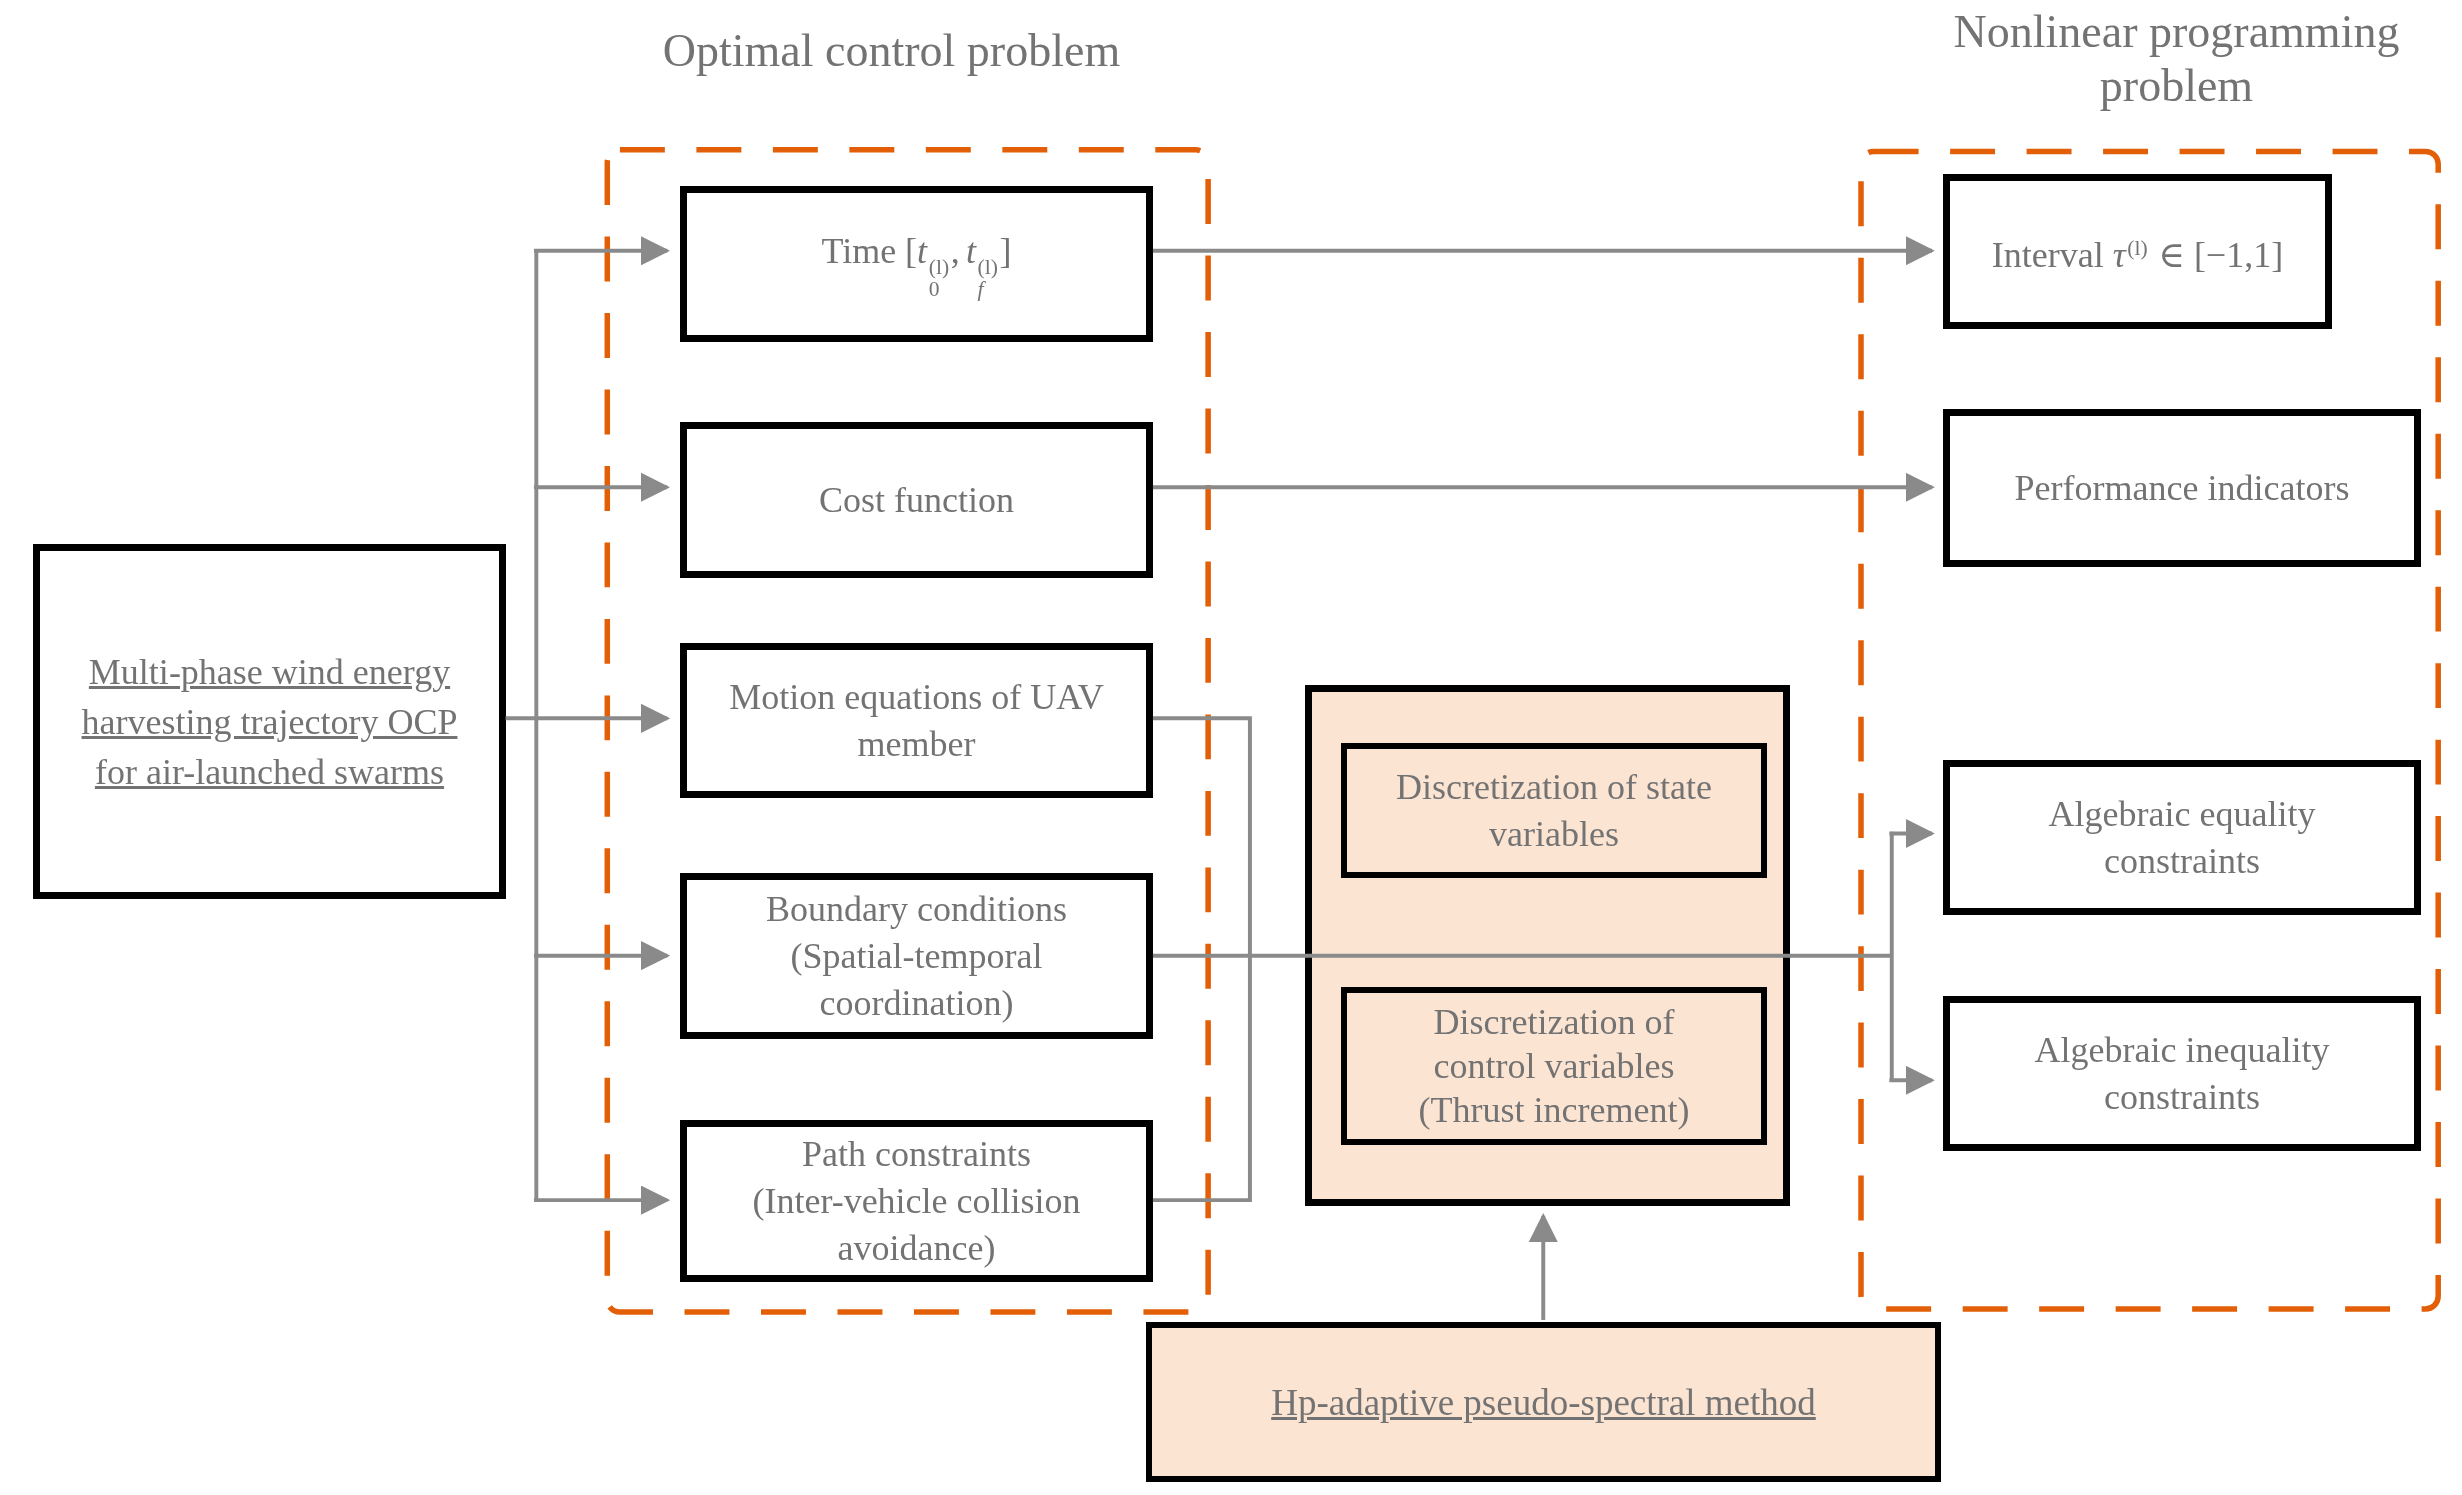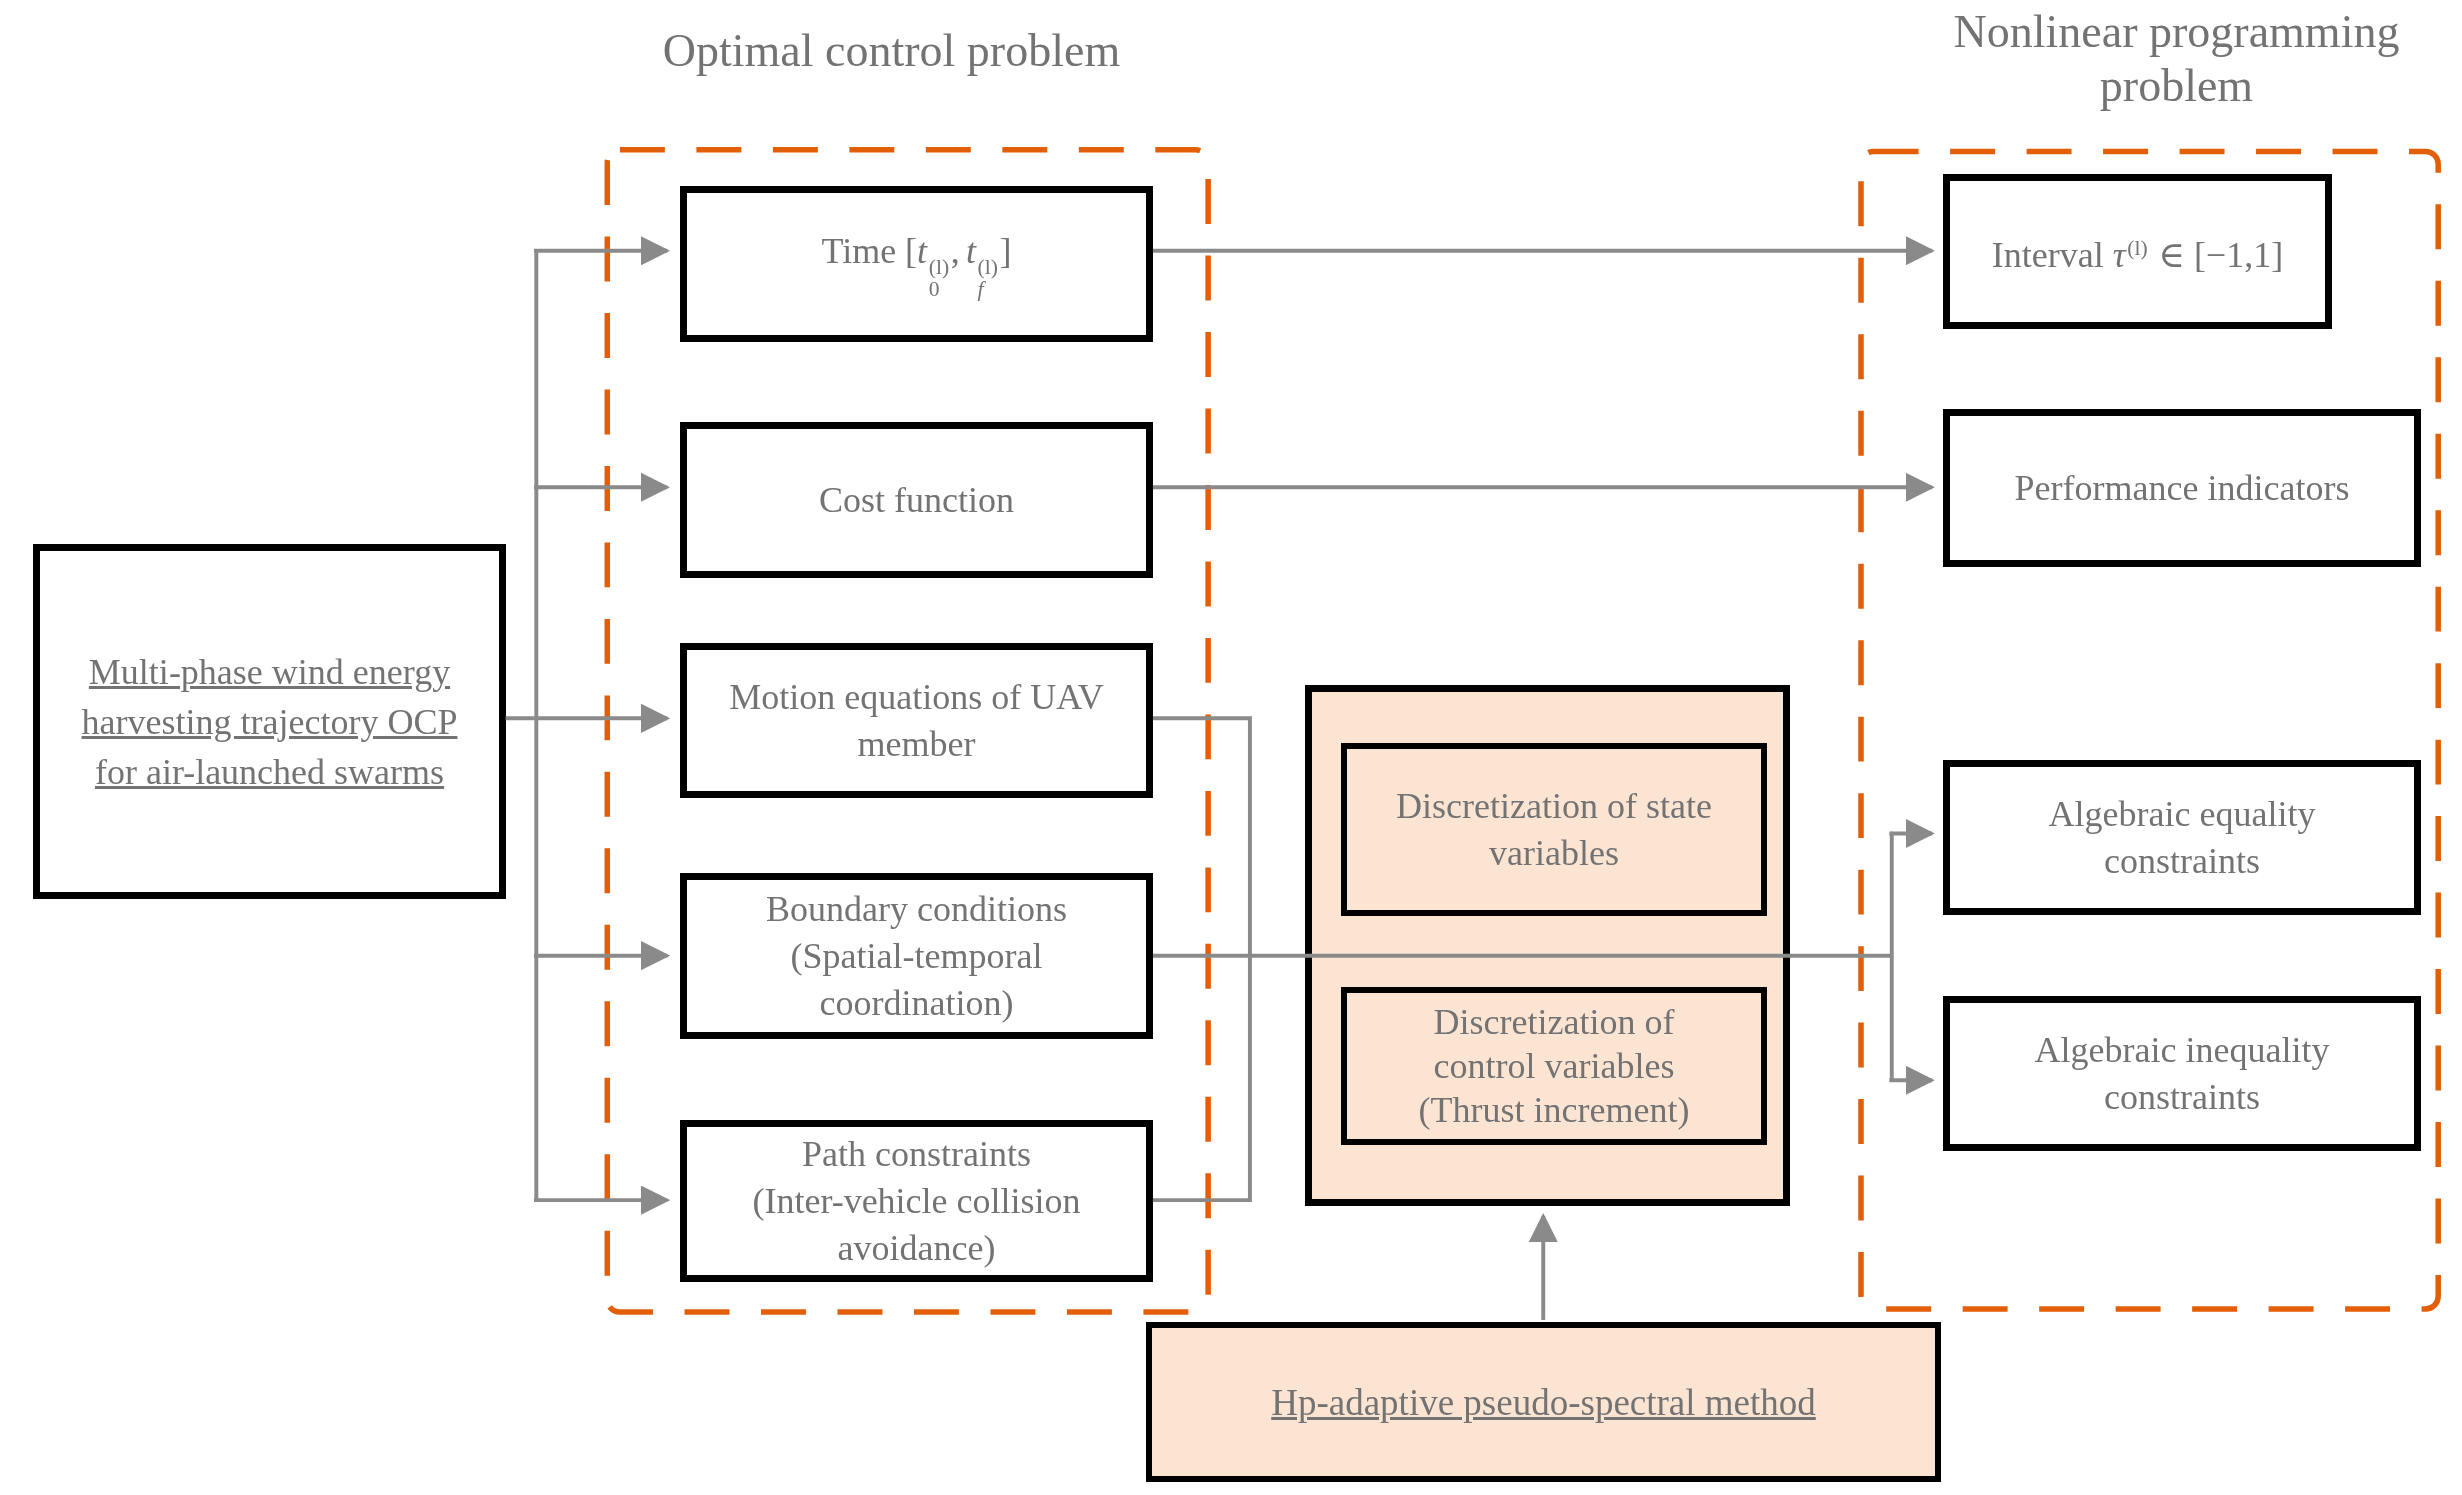--- a/index.html
+++ b/index.html
@@ -90,21 +90,21 @@
   <div class="box" style="left:680px;top:1120px;width:473px;height:162px;">
     <div class="label">
       <div>Path constraints</div>
       <div>(Inter-vehicle collision</div>
       <div>avoidance)</div>
     </div>
   </div>
 
   <div class="panel" style="left:1305px;top:685px;width:485px;height:521px;"></div>
 
-  <div class="box inner" style="left:1341px;top:743px;width:426px;height:173px;justify-content:center;">
+  <div class="box inner" style="left:1341px;top:743px;width:426px;height:135px;justify-content:center;">
     <div class="label">
       <div>Discretization of state</div>
       <div>variables</div>
     </div>
   </div>
 
   <div class="box inner" style="left:1341px;top:987px;width:426px;height:158px;">
     <div class="label" style="line-height:44px;">
       <div>Discretization of</div>
       <div>control variables</div>

